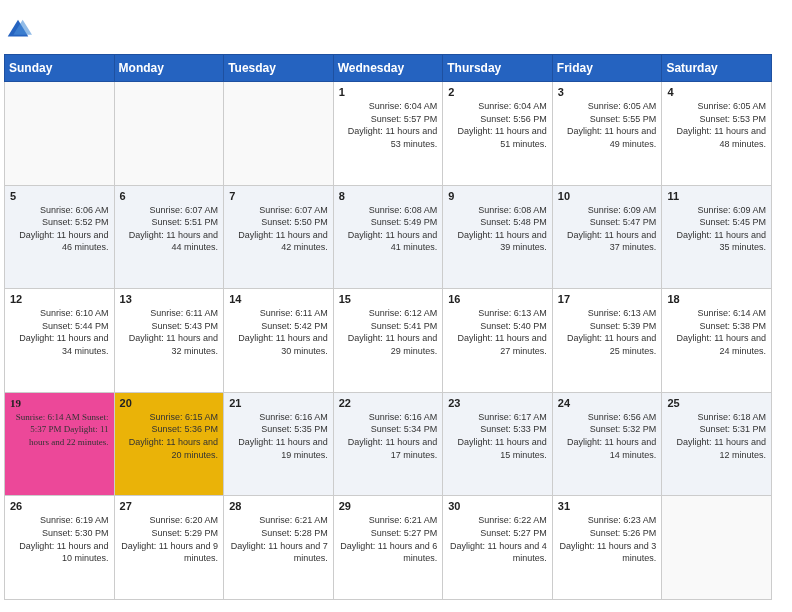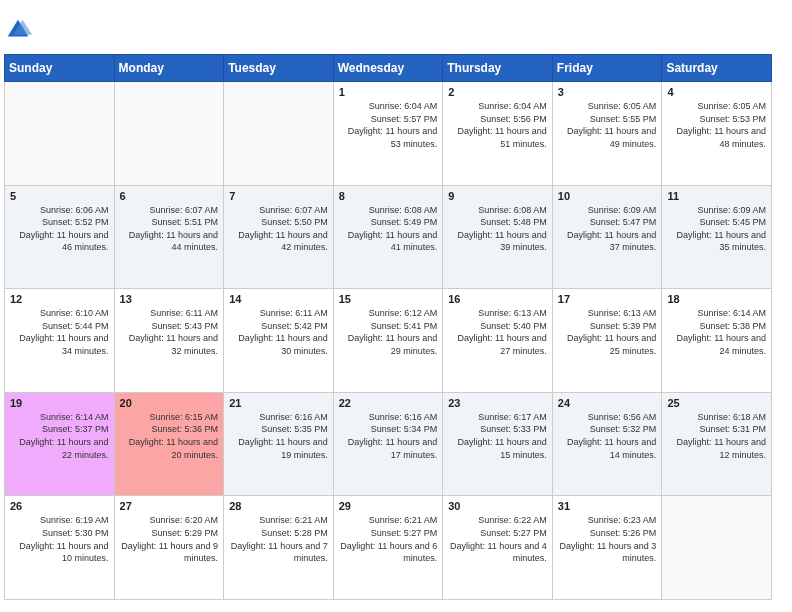--- a/index.html
+++ b/index.html
@@ -242,27 +242,27 @@
 Daylight: 11 hours and 25 minutes.</div>
           </td>
           <td>
             <div class="day-num">18</div>
             <div class="day-info">Sunrise: 6:14 AM
 Sunset: 5:38 PM
 Daylight: 11 hours and 24 minutes.</div>
           </td>
         </tr>
         <tr>
-          <td style="background: #f0abfc;">
+          <td style="background: #ec4899; font-family: Liberation Serif, serif;">
             <div class="day-num">19</div>
             <div class="day-info">Sunrise: 6:14 AM
 Sunset: 5:37 PM
 Daylight: 11 hours and 22 minutes.</div>
           </td>
-          <td style="background: #fca5a5;">
+          <td style="background: #eab308;">
             <div class="day-num">20</div>
             <div class="day-info">Sunrise: 6:15 AM
 Sunset: 5:36 PM
 Daylight: 11 hours and 20 minutes.</div>
           </td>
           <td style="background: rgb(240, 243, 248);">
             <div class="day-num">21</div>
             <div class="day-info">Sunrise: 6:16 AM
 Sunset: 5:35 PM
 Daylight: 11 hours and 19 minutes.</div>

